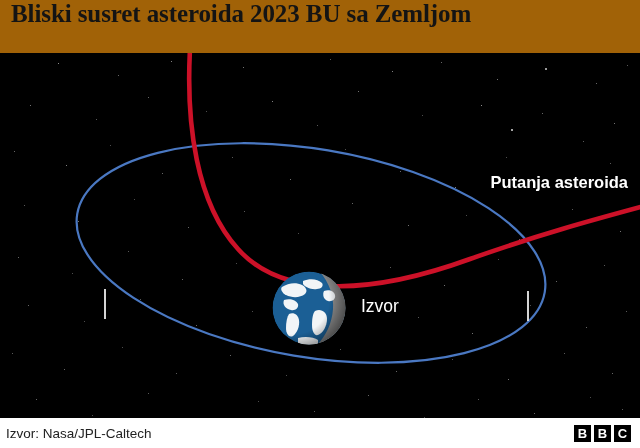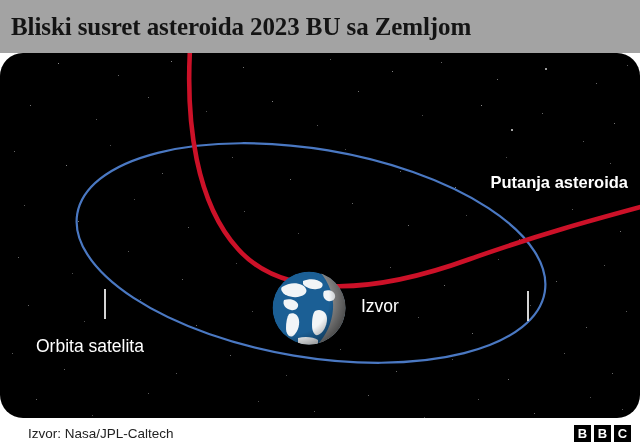--- a/index.html
+++ b/index.html
@@ -18,43 +18,42 @@
     width: 640px;
     height: 448px;
     background: #ffffff;
   }
   
   .title-bar {
     position: absolute;
     left: 0; top: 0;
     width: 640px;
     height: 53px;
-    background: #a3a3a3;
+    background: #a16207;
     display: flex;
-    align-items: center;
+    align-items: flex-start;
   }
   .title-text {
     font-family: "Liberation Serif", serif;
     font-weight: bold;
     font-size: 25px;
     line-height: 28px;
     color: #141414;
     padding-left: 11px;
     letter-spacing: -0.1px;
     white-space: nowrap;
   }
   
   .sky {
     position: absolute;
     left: 0; top: 53px;
     width: 640px;
     height: 365px;
     background: #000000;
     overflow: hidden;
-    border-radius: 23px;
   }
   .sky svg {
     position: absolute;
     left: 0; top: 0;
     width: 640px;
     height: 365px;
     display: block;
   }
   
   .sky-label {
@@ -107,21 +106,21 @@
     width: 640px;
     height: 30px;
     background: #ffffff;
     display: flex;
     align-items: center;
     justify-content: space-between;
   }
   .source-text {
     font-size: 13.5px;
     color: #222222;
-    padding-left: 28px;
+    padding-left: 6px;
     white-space: nowrap;
   }
   .bbc-logo {
     display: flex;
     gap: 3px;
     padding-right: 9px;
   }
   .bbc-logo span {
     display: inline-block;
     width: 17px;
@@ -291,21 +290,20 @@
 
     <div class="leader leader-orbit"></div>
     <div class="leader leader-asteroid"></div>
 
     <div class="sky-label label-asteroid">
       <div>Putanja asteroida</div>
     </div>
 
     <div class="sky-label label-earth">Izvor</div>
 
-    <div class="sky-label label-orbit">Orbita satelita</div>
   </div>
 
   <div class="footer">
     <div class="source-text">Izvor: Nasa/JPL-Caltech</div>
     <div class="bbc-logo">
       <span>B</span>
       <span>B</span>
       <span>C</span>
     </div>
   </div>

